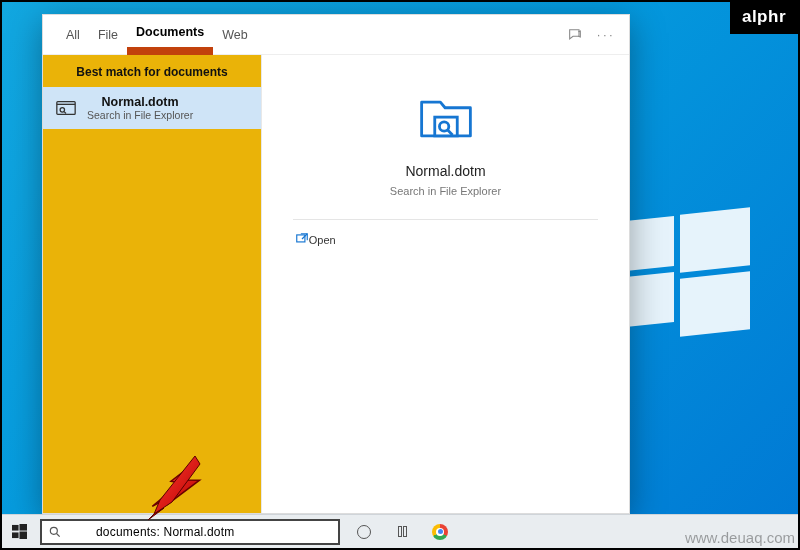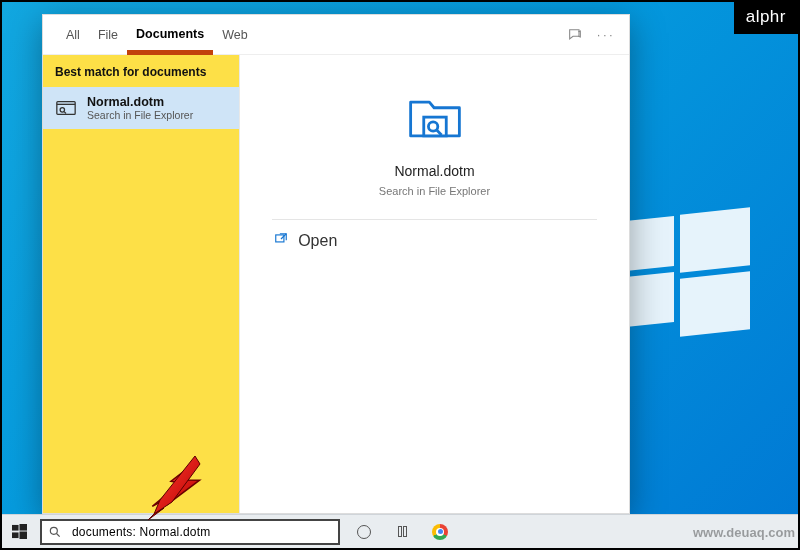--- a/index.html
+++ b/index.html
@@ -6,61 +6,61 @@
   html, body { width: 800px; height: 550px; overflow: hidden; }
   .frame { position: relative; width: 800px; height: 550px; border: 2px solid #000; background: #fff; }
   .desktop { position: absolute; inset: 0; background: linear-gradient(135deg,#12a7e0 0%,#0499dd 45%,#0078d4 100%); }
   
   .desktop::before, .desktop::after { content:""; position:absolute; border-left:1px solid rgba(255,255,255,.25);}
   .taskbar { position:absolute; left:0; right:0; bottom:0; height:34px; background:#e9edf0; border-top:1px solid #cfd4d9; display:flex; align-items:center; }
   .start-btn { width:34px; height:34px; display:flex; align-items:center; justify-content:center; }
   .start-btn svg { width:15px; height:15px; }
   .searchbox { flex:0 0 300px; height:26px; background:#fff; border:2px solid #444; display:flex; align-items:center; margin-left:4px; }
   .searchbox .mag { width:26px; display:flex; align-items:center; justify-content:center; color:#555; }
-  .searchbox input { border:0; outline:0; font-size:12px; flex:1; padding:0 4px; letter-spacing:.2px; }
+  .searchbox input { border:0; outline:0; font-size:12px; flex:1; padding:0 4px; letter-spacing:.2px;margin-left:24px; }
   .tb-icons { display:flex; align-items:center; gap:18px; margin-left:14px; }
   .tb-icons > * { display:flex; align-items:center; justify-content:center; width:20px; height:20px; }
   .cortana { width:14px; height:14px; border:1.5px solid #555; border-radius:50%; }
   .taskview { display:flex; gap:1px; }
   .taskview span{ width:4px; height:11px; border:1.2px solid #555; }
   .chrome { position:relative; width:16px; height:16px; }
   .chrome .c { position:absolute; inset:0; border-radius:50%; background:conic-gradient(#ea4335 0 120deg,#34a853 120deg 240deg,#fbbc05 240deg 360deg); }
   .chrome .m { position:absolute; inset:4px; border-radius:50%; background:#fff; }
   .chrome .i { position:absolute; inset:5.5px; border-radius:50%; background:#4285f4; }
 
   
   .search-panel { position:absolute; left:40px; bottom:34px; width:588px; height:500px; background:#fff; box-shadow:0 8px 32px rgba(0,0,0,.35); display:flex; flex-direction:column; border:1px solid #dcdcdc;}
   .tabs { display:flex; align-items:center; height:40px; padding:18px 14px; border-bottom:1px solid #eee; font-size:12.5px; color:#555; }
   .tab { padding:0 9px; height:40px; display:flex; align-items:center; cursor:default; }
-  .tab.active { color:#000; font-weight:600; border-bottom:5px solid #c2410c; padding-top:3px; }
+  .tab.active { color:#000; font-weight:600; border-bottom:8px solid #c2410c; padding-top:3px; }
   .tab .chev { margin-left:4px; font-size:9px; color:#888; }
   .tabs-right { margin-left:auto; display:flex; align-items:center; gap:14px; color:#888; }
   .tabs-right .fb { width:16px; height:16px; }
   .tabs-right .dots { letter-spacing:2px; }
 
   .panel-body { flex:1; display:flex; min-height:0; }
-  .left-col { width:197px; background:#fde047; border-right:1px solid #e8e8e8; display:flex; flex-direction:column; }
+  .left-col { width:219px; background:#eab308; border-right:1px solid #e8e8e8; display:flex; flex-direction:column;text-align:center; }
   .section-label { font-size:12px; font-weight:700; padding:10px 12px 8px; color:#111; }
   .result-row { display:flex; align-items:center; gap:10px; padding:8px 12px; background:#cfe4f7; }
   .result-row .ico { width:22px; height:22px; color:#444; }
   .result-row .txt .t { font-size:12.5px; font-weight:600; color:#111; }
   .result-row .txt .s { font-size:10.5px; color:#555; }
 
   .right-col { flex:1; display:flex; flex-direction:column; align-items:center; padding:24px 10px 0; }
   .big-icon { width:60px; height:60px; color:#0067c0; margin-top:10px; }
   .r-title { font-size:14px; margin-top:14px; color:#222; }
   .r-sub { font-size:11px; color:#777; margin-top:6px; }
   .divider { width:88%; border-top:1px solid #e5e5e5; margin-top:22px; }
-  .action-row { width:88%; display:flex; align-items:flex-start; gap:10px; padding:12px 2px; font-size:16px; color:#333; }
+  .action-row { width:88%; display:flex; align-items:flex-end; padding:12px 2px; font-size:11px; color:#333; }
   .action-row .oicon { width:14px; height:14px; color:#0067c0; }
 
   
-  .alphr { position:absolute; top:0; right:0; background:#000; color:#fff; font-weight:400; font-size:17px; padding:3px 10px 5px; border:2px solid #000; letter-spacing:.5px;}
+  .alphr { position:absolute; top:0; right:0; background:#000; color:#fff; font-weight:700; font-size:17px; padding:3px 10px 5px; border:2px solid #000; letter-spacing:.5px;}
   
-  .src { position:absolute; right:3px; bottom:8px; font-size:13px; color:rgba(0,0,0,.35); writing-mode:horizontal-tb;font-weight:bold;}
+  .src { position:absolute; right:3px; bottom:2px; font-size:15px; color:rgba(0,0,0,.35); writing-mode:horizontal-tb;}
   
   .arrow { position:absolute; left:138px; bottom:26px; width:70px; height:70px; pointer-events:none; }
 
   .win-logo { position:absolute; right:48px; top:50%; transform:translateY(-50%); width:140px; height:140px; opacity:.9; }
   .win-logo .sq{ position:absolute; background:#fff; }
   
   .win-logo .a{left:6px; top:14px; width:58px; height:50px; transform:skewY(-6deg);}
   .win-logo .b{left:70px; top:6px; width:70px; height:58px; transform:skewY(-6deg);}
   .win-logo .c{left:6px; top:70px; width:58px; height:50px; transform:skewY(-6deg);}
   .win-logo .d{left:70px; top:70px; width:70px; height:58px; transform:skewY(-6deg);}

